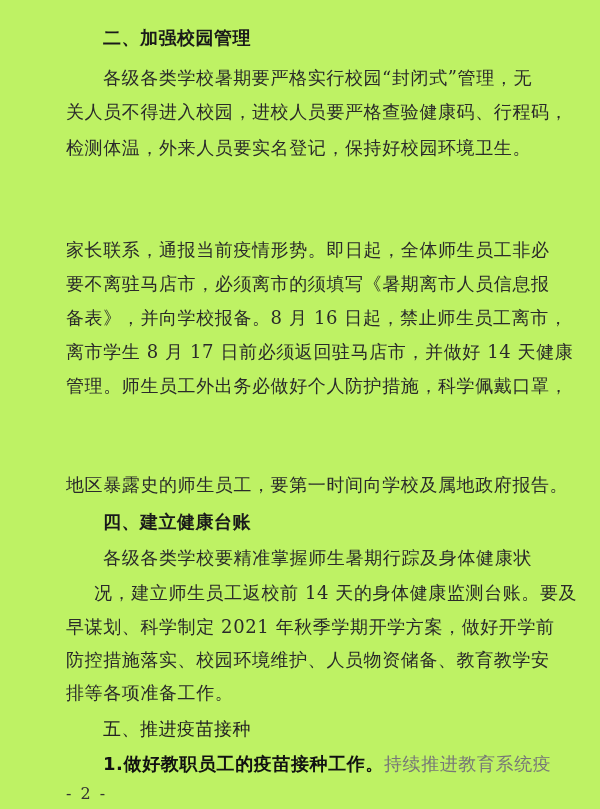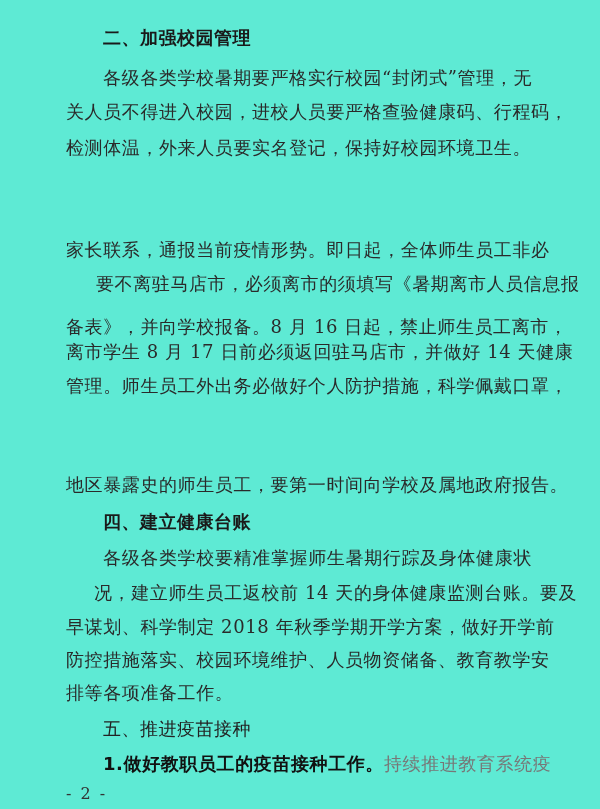--- a/index.html
+++ b/index.html
@@ -12,21 +12,21 @@
       height: 809px;
       position: relative;
       overflow: hidden;
       font-family: "DejaVu Serif", "Liberation Serif", serif;
       color: #2a2a2a;
     }
     .page {
       position: absolute;
       left: 0; top: 0;
       width: 600px; height: 809px;
-      background: #5eead4;
+      background: #bef264;
     }
     .line {
       position: absolute;
       left: 66px;
       width: 466px;
       height: 24px;
       font-size: 18px;
       line-height: 24px;
       white-space: nowrap;
       letter-spacing: 0.6px;
@@ -78,30 +78,30 @@
 <body>
 
 <div class="page">
 
   <div class="heading" style="top:26px;">二、加强校园管理</div>
   <div class="line indent" style="top:66px;">各级各类学校暑期要严格实行校园“封闭式”管理，无</div>
   <div class="line" style="top:100px;">关人员不得进入校园，进校人员要严格查验健康码、行程码，</div>
   <div class="line last" style="top:136px;">检测体温，外来人员要实名登记，保持好校园环境卫生。</div>
 
   <div class="line" style="top:238px;">家长联系，通报当前疫情形势。即日起，全体师生员工非必</div>
-  <div class="line" style="top:272px;margin-left:30px;">要不离驻马店市，必须离市的须填写《暑期离市人员信息报</div>
-  <div class="line" style="top:306px;margin-top:9px;">备表》，并向学校报备。8 月 16 日起，禁止师生员工离市，</div>
+  <div class="line" style="top:272px;">要不离驻马店市，必须离市的须填写《暑期离市人员信息报</div>
+  <div class="line" style="top:306px;">备表》，并向学校报备。8 月 16 日起，禁止师生员工离市，</div>
   <div class="line" style="top:340px;">离市学生 8 月 17 日前必须返回驻马店市，并做好 14 天健康</div>
   <div class="line" style="top:374px;">管理。师生员工外出务必做好个人防护措施，科学佩戴口罩，</div>
   <div class="line" style="top:473px;">地区暴露史的师生员工，要第一时间向学校及属地政府报告。</div>
 
   <div class="heading" style="top:510px;">四、建立健康台账</div>
   <div class="line indent" style="top:546px;">各级各类学校要精准掌握师生暑期行踪及身体健康状</div>
   <div class="line" style="top:581px;margin-left:28px;">况，建立师生员工返校前 14 天的身体健康监测台账。要及</div>
-  <div class="line" style="top:615px;">早谋划、科学制定 2018 年秋季学期开学方案，做好开学前</div>
+  <div class="line" style="top:615px;">早谋划、科学制定 2021 年秋季学期开学方案，做好开学前</div>
   <div class="line" style="top:648px;">防控措施落实、校园环境维护、人员物资储备、教育教学安</div>
   <div class="line last" style="top:681px;">排等各项准备工作。</div>
 
   <div class="heading light" style="top:717px;">五、推进疫苗接种</div>
   <div class="line indent last" style="top:752px;">
     <span class="bold-lead">1.做好教职员工的疫苗接种工作。</span><span class="faded">持续推进教育系统疫</span>
   </div>
 
   <div class="page-number">- 2 -</div>
 </div>

